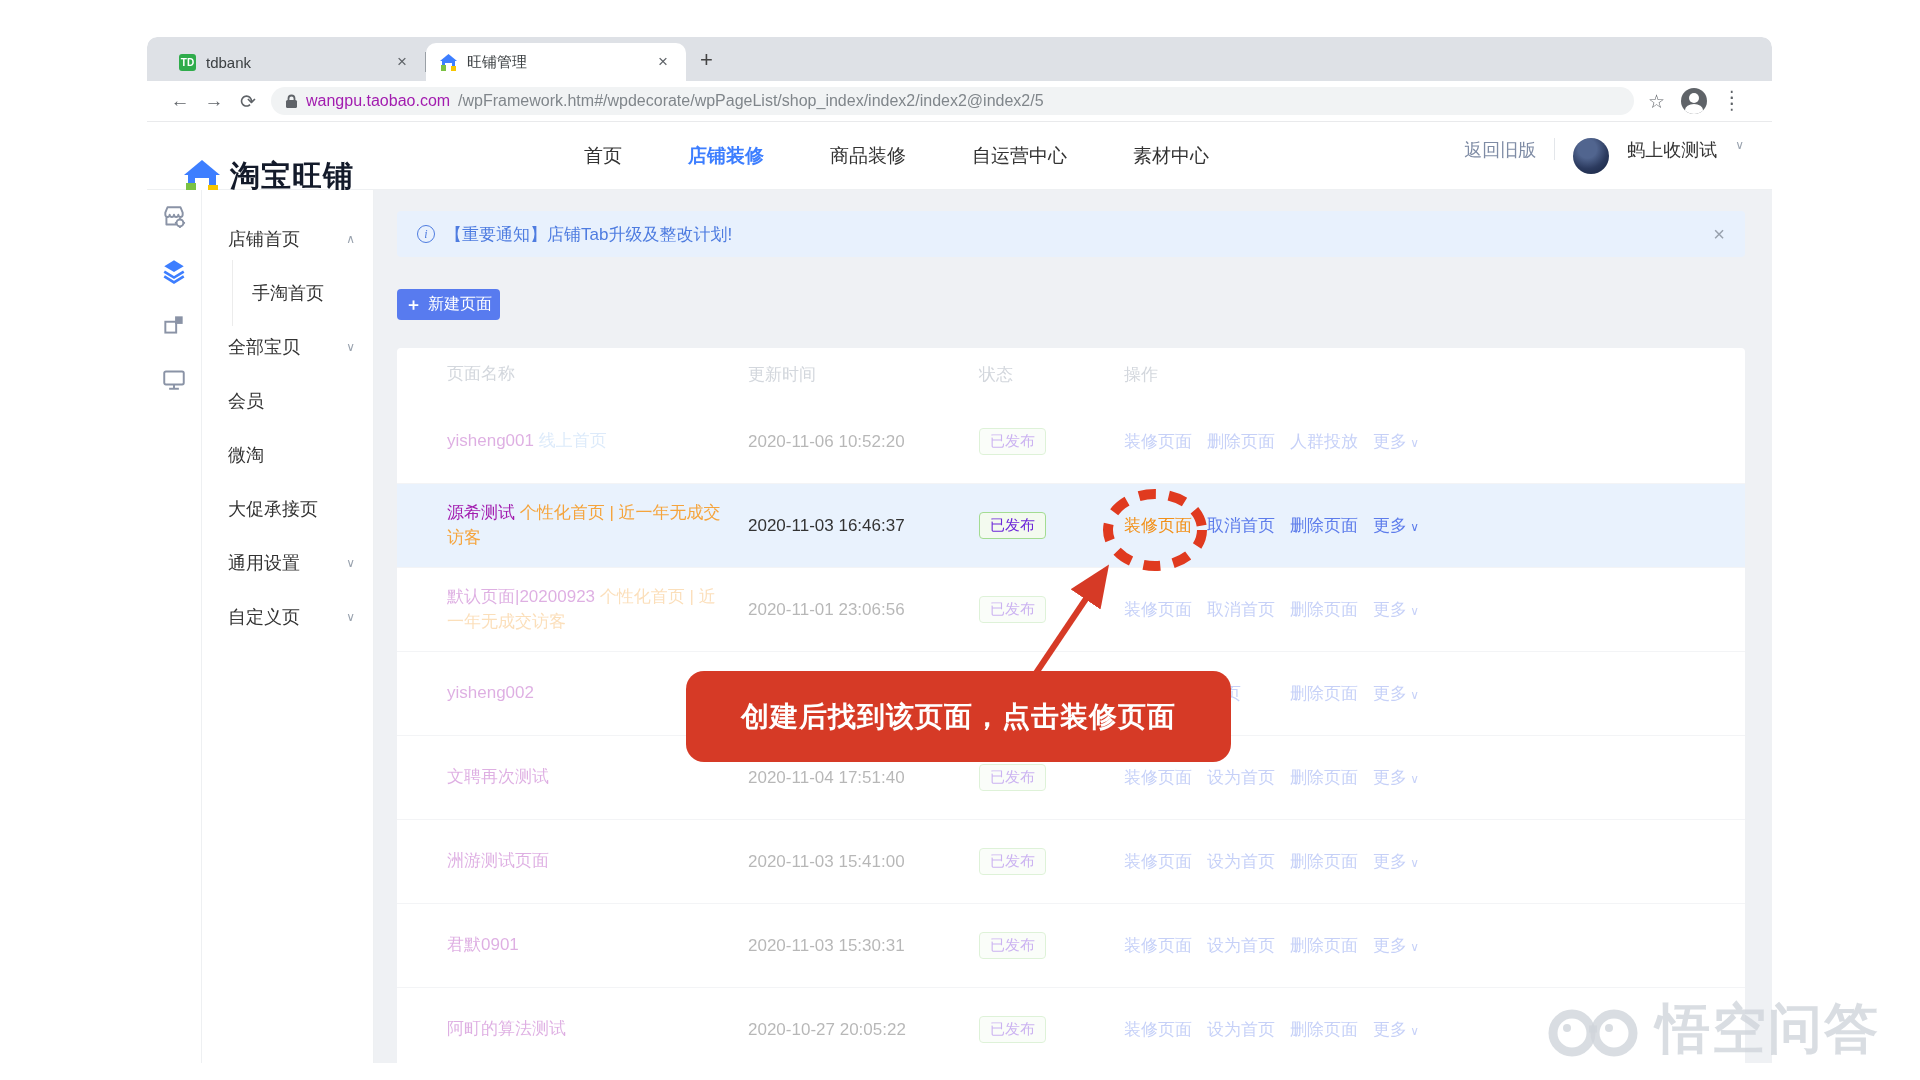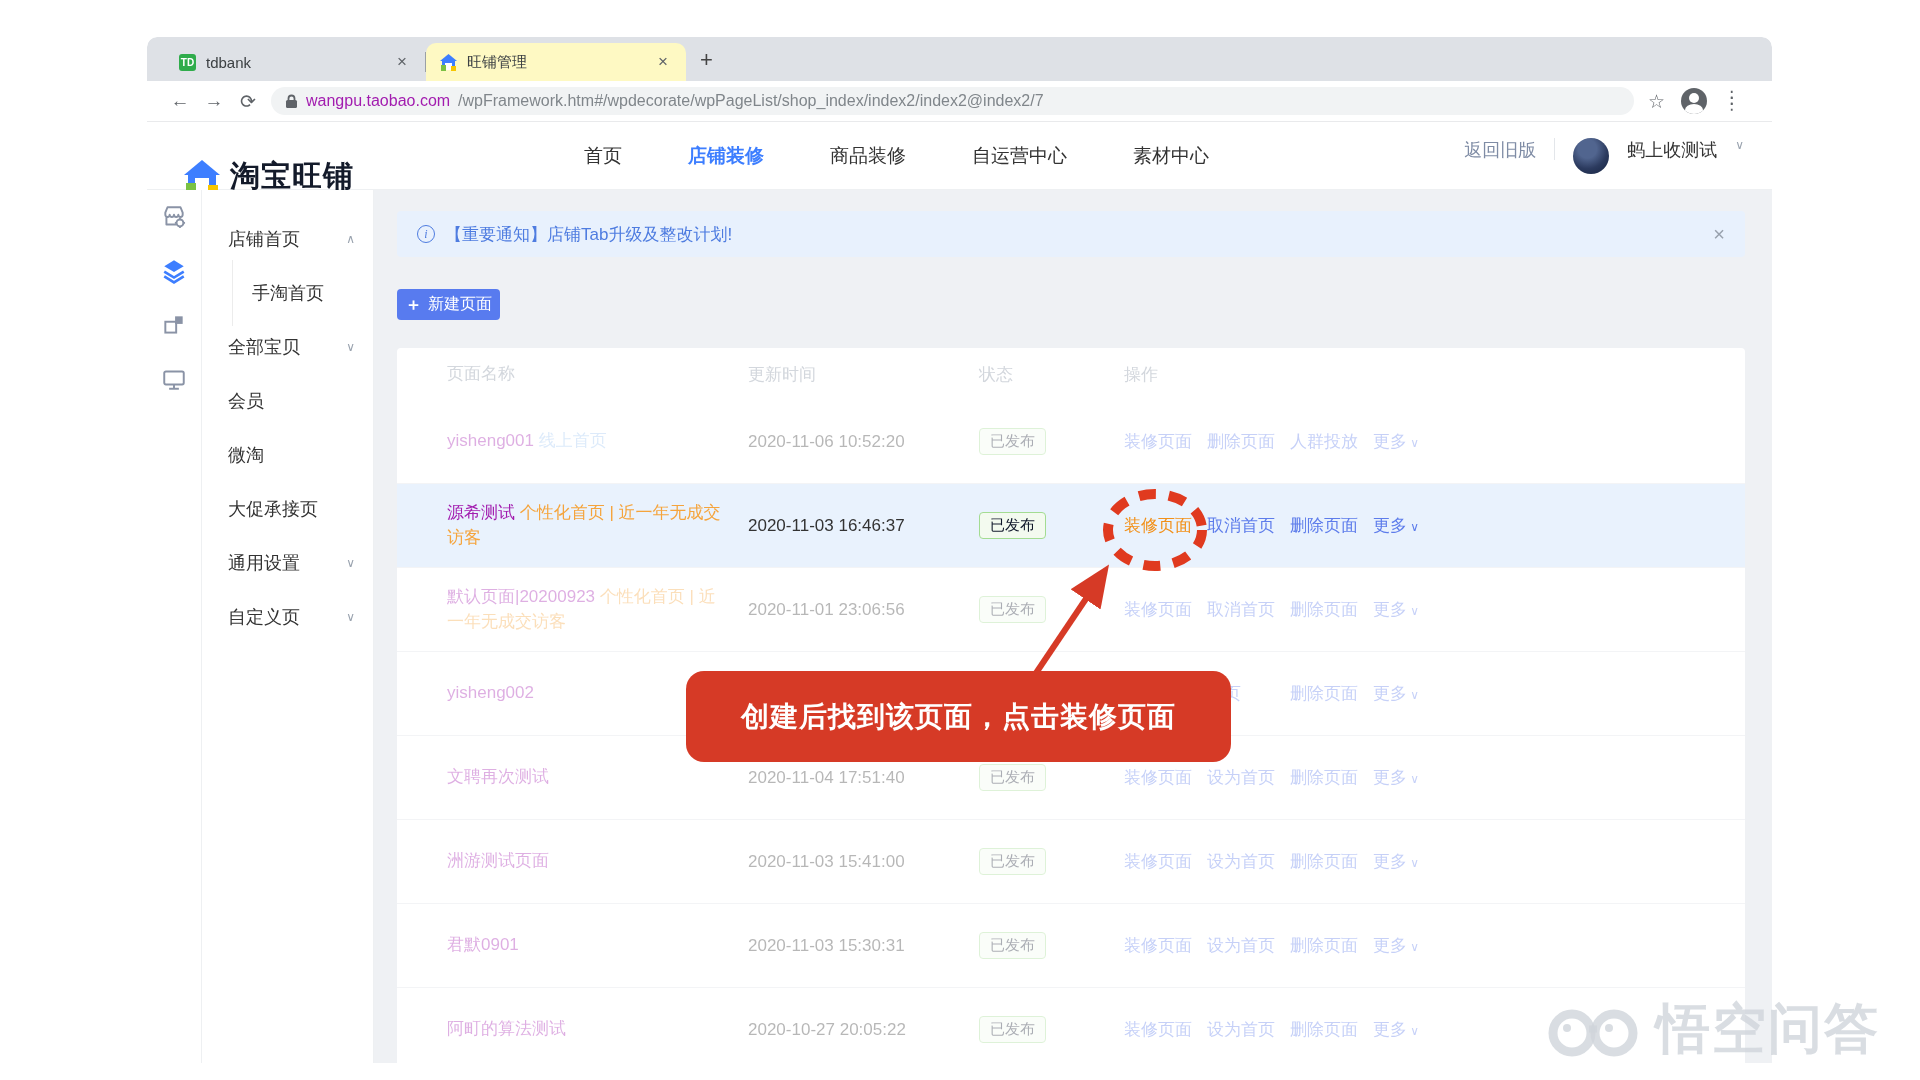--- a/index.html
+++ b/index.html
@@ -7,21 +7,21 @@
               font-family:"Liberation Sans","DejaVu Sans",sans-serif; }
   .canvas { position:relative; width:1920px; height:1080px; background:#fff; }
 
   
   .browser { position:absolute; left:147px; top:37px; width:1625px; height:1026px;
              background:#fff; border-radius:10px 10px 0 0; overflow:hidden; }
   .tabbar { height:44px; background:#dee1e6; display:flex; align-items:flex-end;
             padding-left:18px; border-radius:10px 10px 0 0; }
   .tab { height:38px; display:flex; align-items:center; gap:10px; padding:0 14px 0 14px;
          width:260px; font-size:15px; color:#3c4043; position:relative; }
-  .tab.active { background:#fef9c3; border-radius:10px 10px 0 0; }
+  .tab.active { background:#ffffff; border-radius:10px 10px 0 0; }
   .tab .tab-title { flex:1; white-space:nowrap; overflow:hidden; }
   .tab .tab-close { color:#5f6368; font-size:17px; width:18px; height:18px; line-height:17px;
                     text-align:center; border-radius:50%; }
   .tab-sep { width:1px; height:20px; background:#9aa0a6; margin-bottom:9px; }
   .newtab-btn { font-size:22px; color:#444; margin:0 0 8px 14px; }
   .favicon-td { width:17px; height:17px; background:#2fac4b; border-radius:3px; color:#fff;
                 font-size:10px; font-weight:bold; display:flex; align-items:center; justify-content:center; }
   .toolbar { height:41px; background:#fff; display:flex; align-items:center; padding:0 16px;
              border-bottom:1px solid #e9eaec; }
   .nav-glyph { color:#5f6368; font-size:19px; width:34px; text-align:center; }
@@ -93,21 +93,21 @@
            border-bottom:1px solid #f3f4f6; position:relative; }
   .trow.muted > * { opacity:.35; }
   .trow.highlight { background:#e9f2fd; }
   .c-name   { width:351px; padding-left:50px; padding-right:16px; line-height:1.45; }
   .c-date   { width:231px; color:#333; }
   .c-status { width:145px; }
   .c-actions{ flex:1; display:flex; align-items:center; gap:15px; }
   .name-main { color:#a21caf; }
   .name-suffix.blue  { color:#9fc6f2; }
   .name-suffix.orange{ color:#f5a43c; }
-  .badge { display:inline-block; padding:3px 10px; font-size:15px; color:#0f172a;
+  .badge { display:inline-block; padding:3px 10px; font-size:15px; color:#6d28d9;
            border:1px solid #a3dc92; background:#f3faef; border-radius:4px; }
   .action { color:#5d7ceb; cursor:pointer; width:68px; white-space:nowrap; }
   .action.orange { color:#f29018; }
   .action .mini-chev { font-size:12px; color:#5d7ceb; }
   .action.placeholder { visibility:hidden; }
 
   
   .overlay-svg { position:absolute; left:0; top:0; width:1920px; height:1080px;
                  pointer-events:none; z-index:30; }
   .callout { position:absolute; left:686px; top:671px; width:545px; height:91px;
@@ -151,21 +151,21 @@
     <div class="toolbar">
       <span class="nav-glyph">←</span>
       <span class="nav-glyph">→</span>
       <span class="nav-glyph">⟳</span>
       <div class="urlbar">
         <svg width="13" height="15" viewBox="0 0 13 15">
           <rect x="1" y="6" width="11" height="8" rx="1.5" fill="#5f6368"></rect>
           <path d="M3.5 6 V4.5 a3 3 0 0 1 6 0 V6" fill="none" stroke="#5f6368" stroke-width="1.8"></path>
         </svg>
         <span class="url-host">wangpu.taobao.com</span>
-          <span class="url-path">/wpFramework.htm#/wpdecorate/wpPageList/shop_index/index2/index2@index2/7</span>
+          <span class="url-path">/wpFramework.htm#/wpdecorate/wpPageList/shop_index/index2/index2@index2/5</span>
       </div>
       <div class="toolbar-right">
         <span class="star-icon">☆</span>
         <span class="profile-icon"></span>
         <span class="dots-icon">⋮<br>⋮</span>
       </div>
     </div>
 
     <div class="appheader">
       <div class="applogo">

